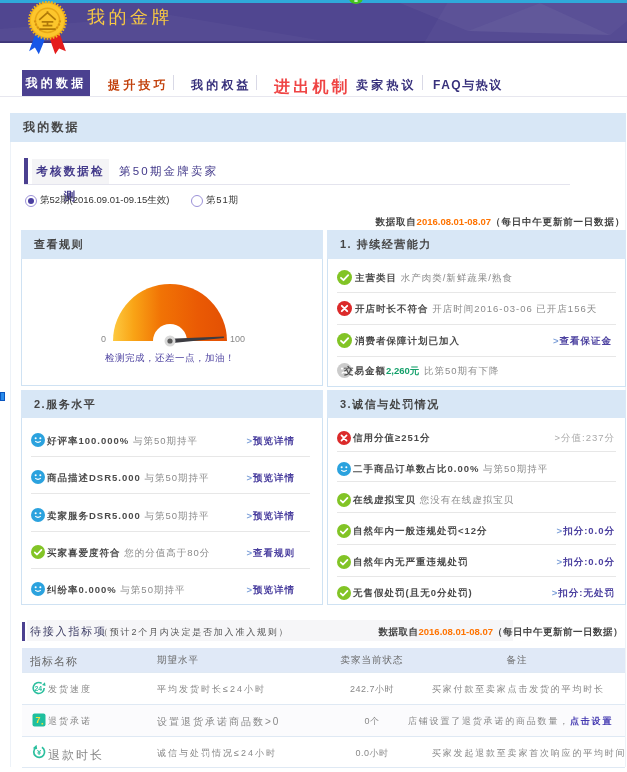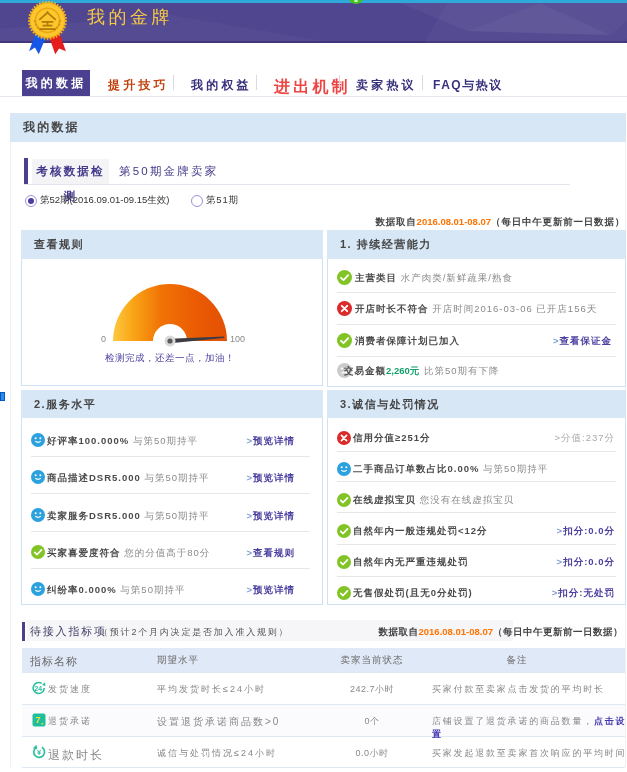--- a/index.html
+++ b/index.html
@@ -250,21 +250,21 @@
 
 <div class="abs" style="left:22px;top:705px;width:603px;height:31px;background:#fbfbfd"></div>
 <svg class="abs" style="left:32px;top:713px" width="14" height="14" viewBox="0 0 14 14">
     <rect x="0.5" y="0.5" width="13" height="13" rx="2" fill="#1fbf9e"></rect>
     <text x="6" y="10" font-size="9" font-weight="bold" fill="#f7e23c" text-anchor="middle" font-family="Liberation Sans">7</text>
     <path d="M9.5 10.8 l1.6 0 m-0.8 -0.8 l0 1.6" stroke="#f7e23c" stroke-width="1.2"></path>
   </svg>
 <div class="abs" style="left:48px;top:715px;font-size:9px;color:#888;letter-spacing:2px">退货承诺</div>
 <div class="abs" style="left:157px;top:715px;font-size:10px;color:#888;letter-spacing:2px">设置退货承诺商品数&gt;0</div>
 <div class="abs" style="left:312px;top:715px;width:120px;text-align:center;font-size:9px;color:#888;letter-spacing:0.5px">0个</div>
-<div class="abs" style="left:432px;top:715px;font-size:9px;color:#888;letter-spacing:1.8px">店铺设置了退货承诺的商品数量，<span style="font-weight:bold;color:#4338b0">点击设置</span></div>
+<div class="abs" style="left:408px;top:715px;font-size:9px;color:#888;letter-spacing:1.8px">店铺设置了退货承诺的商品数量，<span style="font-weight:bold;color:#4338b0">点击设置</span></div>
 
 <svg class="abs" style="left:32px;top:745px" width="14" height="14" viewBox="0 0 14 14">
     <path d="M3.6 2.9 A5.4 5.4 0 1 0 9.9 2.3" fill="none" stroke="#2bbf9e" stroke-width="1.7"></path>
     <polygon points="4.6,-0.2 5.2,4.2 0.8,3.2" fill="#2bbf9e"></polygon>
     <text x="7.2" y="10" font-size="7.5" font-weight="bold" fill="#2bbf9e" text-anchor="middle" font-family="Liberation Sans">¥</text>
   </svg>
 <div class="abs" style="left:48px;top:747px;font-size:12px;color:#888;letter-spacing:2px">退款时长</div>
 <div class="abs" style="left:157px;top:747px;font-size:9px;color:#888;letter-spacing:2px">诚信与处罚情况≤24小时</div>
 <div class="abs" style="left:312px;top:747px;width:120px;text-align:center;font-size:9px;color:#888;letter-spacing:0.5px">0.0小时</div>
 <div class="abs" style="left:432px;top:747px;font-size:9px;color:#888;letter-spacing:1.8px">买家发起退款至卖家首次响应的平均时间</div>

